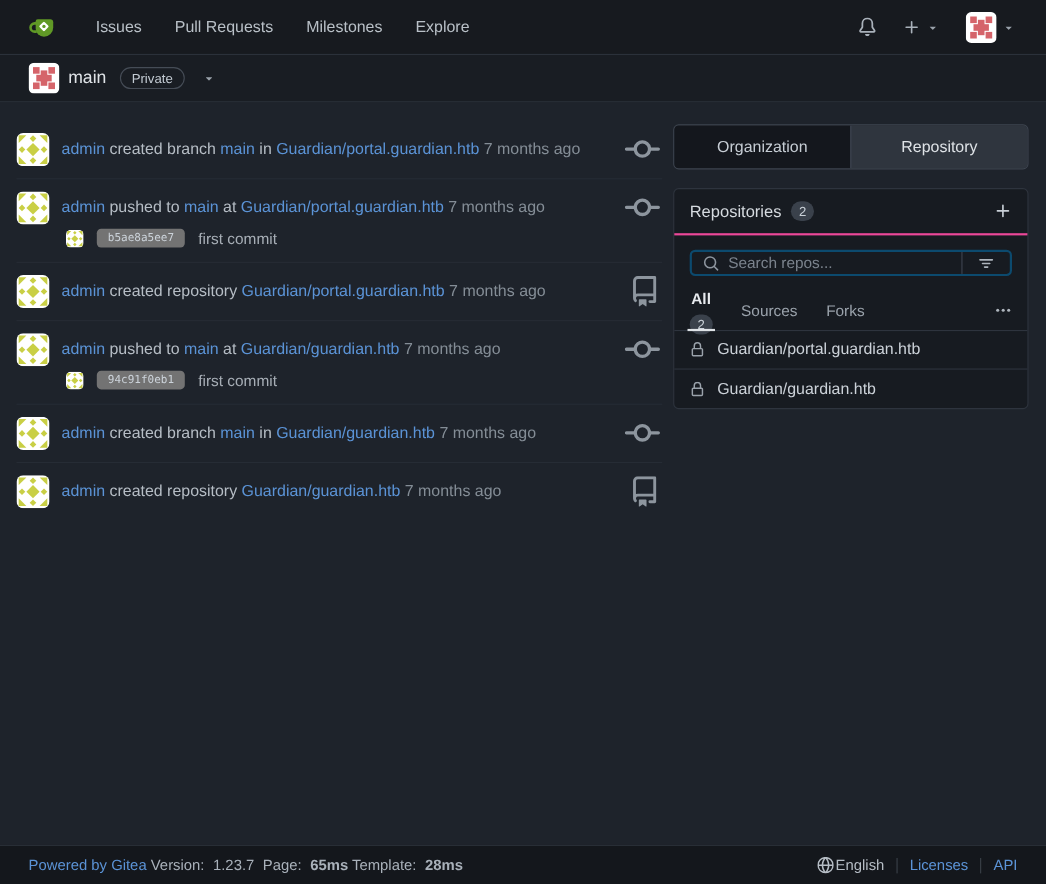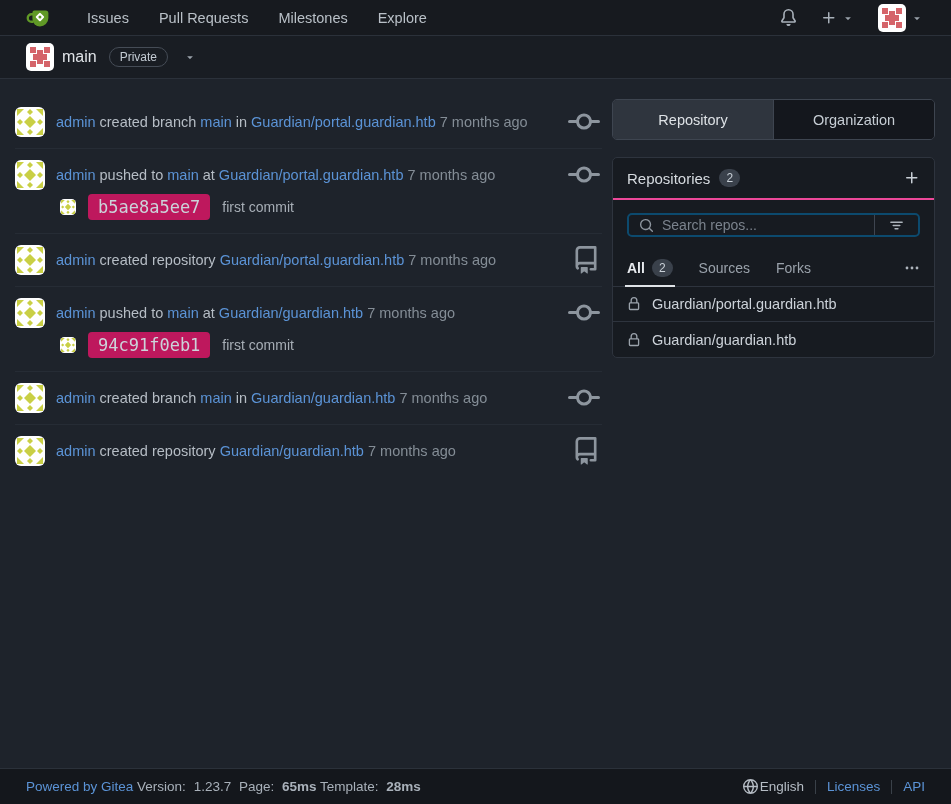--- a/index.html
+++ b/index.html
@@ -6,21 +6,21 @@
   html,body { margin:0; padding:0; }
   body {
     width:951px; height:804px; position:relative; overflow:hidden;
     background:#1e232b; font-family:"Liberation Sans", sans-serif;
     color:#b6bdc5; font-size:14px;
   }
   a { text-decoration:none; cursor:pointer; }
   svg { display:block; }
 
   
-  .navbar { height:36px; background:#171a1f; border-bottom:1px solid #2b313a;
+  .navbar { height:50px; background:#171a1f; border-bottom:1px solid #2b313a;
     display:flex; align-items:center; padding:0 16px 0 14px; }
   .logo { margin:0 18px 0 10px; cursor:pointer; }
   .nav-link { padding:0 15px; color:#b9c0c7; font-size:14.5px; line-height:50px; display:inline-block; }
   .nav-spacer { flex:1; }
   .nav-btn { display:flex; align-items:center; gap:5px; padding:0 12px; color:#a9b1ba; cursor:pointer; }
   .nav-avatar { width:28px; height:28px; border-radius:6px; }
   .caret { color:#9aa2ab; }
 
   
   .profile-header { height:43px; background:#191d23; border-bottom:1px solid #2b313a;
@@ -37,22 +37,22 @@
   .feed-item { display:flex; gap:11px; padding:11px 0; border-bottom:1px solid #262c35; }
   .feed-item:last-child { border-bottom:none; }
   .avatar-30 { width:30px; height:30px; border-radius:6px; flex-shrink:0; cursor:pointer; }
   .feed-body { flex:1; padding-top:5px; min-width:0; }
   .line1 { position:relative; padding-right:56px; font-size:14.5px; line-height:20px; color:#b6bdc5; }
   .line1 a { color:#5b93d6; }
   .time { color:#848d96; }
   .action-icon { position:absolute; right:2px; top:50%; transform:translateY(-50%); color:#8d959e; }
   .subline { display:flex; align-items:center; gap:12px; margin:9px 0 2px 4px; }
   .avatar-16 { width:16px; height:16px; border-radius:3px; flex-shrink:0; cursor:pointer; }
-  .hash-badge { background:#be185d; color:#ccd3da; font-family:"DejaVu Sans Mono", monospace;
-    font-size:17px; padding:3px 10px; border-radius:4px; cursor:pointer; }
+  .hash-badge { background:#737373; color:#ccd3da; font-family:"DejaVu Sans Mono", monospace;
+    font-size:10px; padding:3px 10px; border-radius:4px; cursor:pointer; }
   .commit-msg { color:#a7aeb6; font-size:14px; }
 
   
   .sidebar { width:323px; flex-shrink:0; padding-top:3px; }
   .seg-tabs { display:flex; border:1px solid #3e4550; border-radius:5px; overflow:hidden; height:41px; }
   .seg-tab { flex:1; display:flex; align-items:center; justify-content:center;
     font-size:14.5px; color:#c6cdd4; background:#14171d; cursor:pointer; }
   .seg-tab.active { background:#2f353e; color:#dee2e6; }
   .seg-tab + .seg-tab { border-left:1px solid #3e4550; }
 
@@ -67,21 +67,21 @@
   .search-left { flex:1; display:flex; align-items:center; padding:0 10px; gap:8px; color:#8d959e; }
   .search-left input { background:transparent; border:none; outline:none; color:#d6dbe0;
     font-size:14px; width:100%; font-family:"Liberation Sans", sans-serif; }
   .search-left input::placeholder { color:#7b838d; }
   .filter-btn { width:44px; border-left:1px solid #3e4550; display:flex; align-items:center;
     justify-content:center; color:#aeb5bd; cursor:pointer; }
   .filter-tabs { display:flex; align-items:center; padding:0 14px; gap:26px;
     border-bottom:1px solid #2e343e; height:38px; }
   .ftab { position:relative; height:100%; display:flex; align-items:center; gap:7px;
     font-size:14px; color:#9aa2ab; cursor:pointer; }
-  .ftab.active { color:#e7eaee; font-weight:bold; }
+  .ftab.active { color:#e7eaee; font-weight:bold;flex-direction:column; }
   .ftab.active::after { content:""; position:absolute; left:-2px; right:-2px; bottom:-1px;
     height:2px; background:#dfe3e7; }
   .ftab .count-pill { margin-left:0; font-weight:normal; }
   .kebab { margin-left:auto; color:#aeb5bd; cursor:pointer; }
   .repo-row { display:flex; align-items:center; gap:11px; padding:0 14px; height:35px;
     border-bottom:1px solid #2e343e; color:#ccd2d9; font-size:14.5px; cursor:pointer; }
   .repo-row:last-child { border-bottom:none; }
   .repo-row .lock { color:#9aa2ab; flex-shrink:0; }
 
   
@@ -418,22 +418,22 @@
               </svg>
           </span>
         </div>
       </div>
     </div>
 
   </div>
 
   <div class="sidebar">
     <div class="seg-tabs">
+      <div class="seg-tab">Organization</div>
       <div class="seg-tab active">Repository</div>
-      <div class="seg-tab">Organization</div>
     </div>
 
     <div class="repo-panel">
       <div class="panel-header">
         <span class="panel-title">Repositories</span>
         <span class="count-pill">2</span>
         <span class="add-btn">
           <svg width="16" height="16" viewBox="0 0 16 16" fill="currentColor">
               <path d="M7.75 2a.75.75 0 0 1 .75.75V7h4.25a.75.75 0 0 1 0 1.5H8.5v4.25a.75.75 0 0 1-1.5 0V8.5H2.75a.75.75 0 0 1 0-1.5H7V2.75A.75.75 0 0 1 7.75 2Z"></path>
             </svg>

